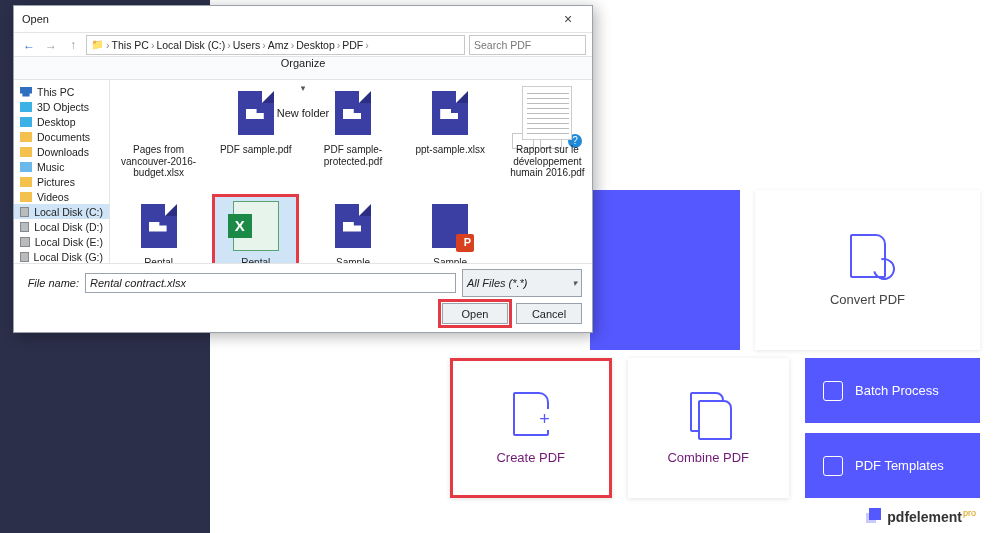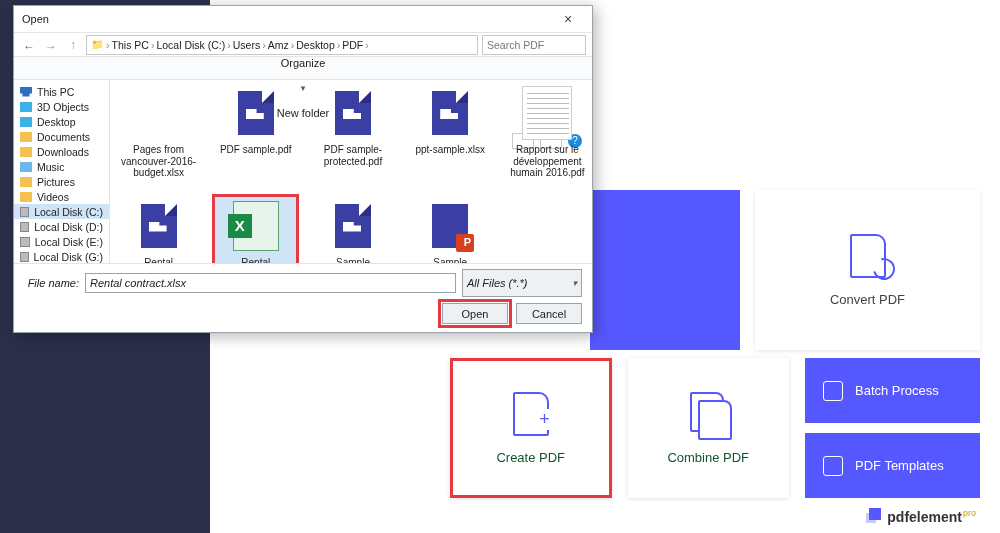--- a/index.html
+++ b/index.html
@@ -5,21 +5,21 @@
   * { box-sizing: border-box; margin: 0; padding: 0; font-family: "Segoe UI", Tahoma, sans-serif; }
   body { width: 1000px; height: 533px; background: #fff; position: relative; overflow: hidden; }
 
   
   .app-bg { position:absolute; inset:0; background:#fff; }
   .app-sidebar { position:absolute; left:0; top:0; width:210px; height:533px; background:#2b2f4a; }
   .app-blue-block { position:absolute;left:590px; top:190px; width:150px; height:160px; background:#5558ff;}
   .app-row1 { position:absolute; left:755px; top:190px; width:225px; height:160px; background:#fff; box-shadow:0 1px 4px rgba(0,0,0,.1); display:flex; flex-direction:column; align-items:center; justify-content:center; gap:14px; font-size:13px; color:#444;}
 
   .app-row2 { position:absolute; left:450px; top:358px; right:20px; height:140px; display:flex; gap:16px;}
-  .tile { flex:1; background:#fff; box-shadow:0 1px 5px rgba(0,0,0,.12); display:flex; flex-direction:column; align-items:center; justify-content:center; gap:14px; font-size:13px; color:#14532d; }
+  .tile { flex:1; background:#fff; box-shadow:0 1px 5px rgba(0,0,0,.12); display:flex; flex-direction:column; align-items:center; justify-content:center; gap:14px; font-size:13px; color:#701a75; }
   .tile.highlight { outline:3px solid #e53944; outline-offset:-3px; }
   .mini-tile-col { width:175px; display:flex; flex-direction:column; gap:10px; }
   .mini-tile { flex:1; background:#5558ff; color:#fff; display:flex; align-items:center; gap:12px; padding:0 18px; font-size:13px;}
   .mini-tile .micon { width:20px; height:20px; border:1.6px solid #fff; border-radius:3px; position:relative;}
   
   .logo { position:absolute; right:24px; bottom:8px; font-size:14px; color:#333; display:flex; align-items:flex-start; gap:6px;}
   .logo .sq { width:12px; height:12px; background:#5558ff; box-shadow:-4px 4px 0 -1px #c7c9ff; }
   .logo sup { color:#d49a00; font-size:9px; margin-left:1px;}
 
   .convert-icon { width:36px; height:44px; border:2px solid #5558ff; border-radius:2px 10px 2px 2px; position:relative;}
@@ -34,21 +34,21 @@
   
   .dialog { position:absolute; left:13px; top:5px; width:580px; height:328px; background:#fff; border:1px solid #9aa3ab; box-shadow:3px 3px 14px rgba(0,0,0,.3); display:flex; flex-direction:column; font-size:11px; color:#222;}
   .dlg-titlebar { height:26px; display:flex; align-items:center; justify-content:space-between; padding:0 8px; }
   .dlg-close { width:32px; text-align:center; font-size:14px; color:#444; }
   .dlg-nav { height:24px; display:flex; align-items:center; gap:4px; padding:0 6px; border-top:1px solid #e4e4e4;}
   .dlg-nav .arrow { width:18px; text-align:center; color:#999; font-size:12px;}
   .dlg-nav .arrow.active { color:#2a6fd0; }
   .dlg-path { flex:1; border:1px solid #c8c8c8; height:20px; display:flex; align-items:center; padding:0 4px; gap:2px; font-size:10.5px;}
   .dlg-path .crumb { display:flex; align-items:center; gap:2px;}
   .dlg-path .sep { color:#888;}
-  .dlg-search { width:104px; border:1px solid #c8c8c8; height:20px; padding:0 4px; color:#777; font-size:10.5px; display:flex; align-items:center;}
+  .dlg-search { width:117px; border:1px solid #c8c8c8; height:20px; padding:0 4px; color:#777; font-size:10.5px; display:flex; align-items:center;}
 
   .dlg-toolbar { height:24px; border-top:1px solid #e4e4e4; border-bottom:1px solid #e4e4e4; display:flex; align-items:center; gap:14px; padding:0 10px; background:#fafbfc;flex-direction:column;}
   .dlg-toolbar .right { margin-left:auto; display:flex; gap:6px; align-items:center;}
   .dlg-toolbar .vbt { width:22px; height:16px; border:1px solid #c8c8c8; background:#fff;}
   .dlg-toolbar .help { width:14px; height:14px; border-radius:50%; background:#2089d8; color:#fff; font-size:10px; text-align:center; line-height:14px;}
 
   .dlg-body { flex:1; display:flex; overflow:hidden;}
   .dlg-tree { width:96px; border-right:1px solid #e4e4e4; padding:4px 0; overflow:hidden;}
   .dlg-tree .item { display:flex; align-items:center; gap:5px; padding:1.5px 6px; white-space:nowrap; font-size:10.5px;}
   .dlg-tree .item.sel { background:#cfe4f7;}

